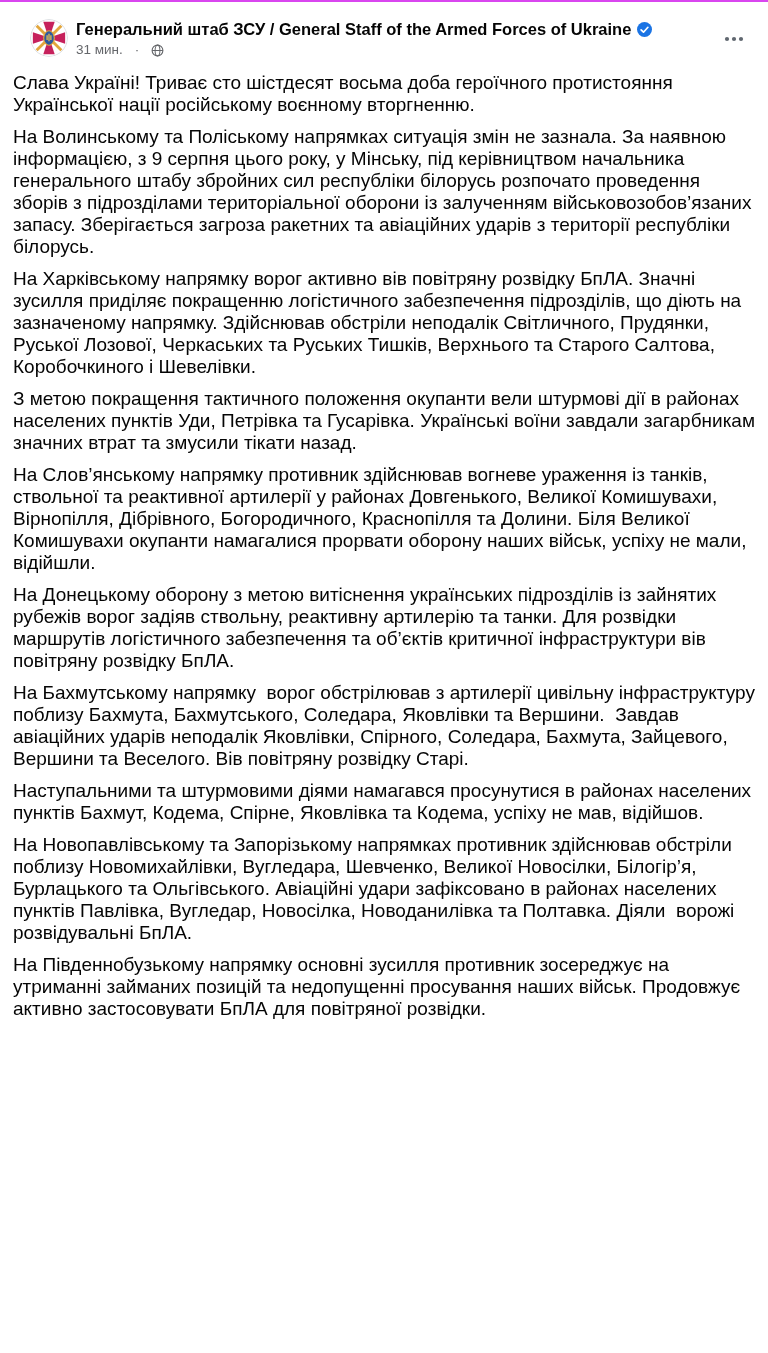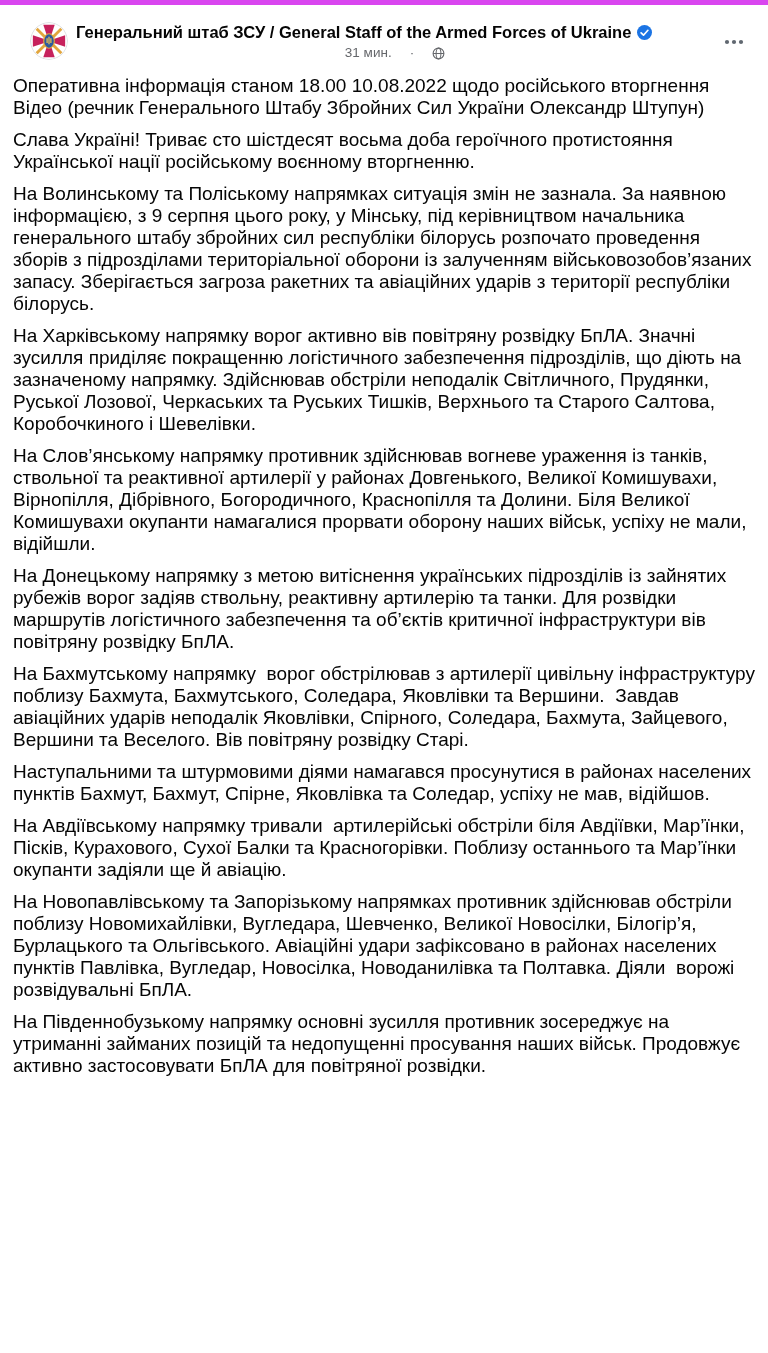--- a/index.html
+++ b/index.html
@@ -5,21 +5,21 @@
   html, body {
     margin: 0;
     padding: 0;
     background: #ffffff;
     font-family: "Liberation Sans", sans-serif;
   }
   .post {
     width: 768px;
     height: 1353px;
     background: #ffffff;
-    border-top: 5px solid #d946ef;
+    border-top: 2px solid #d946ef;
     box-sizing: border-box;
     overflow: hidden;
   }
   .post-header {
     display: flex;
     align-items: flex-start;
     padding: 17px 14px 4px 30px;
   }
   .avatar-wrap {
     width: 38px;
@@ -43,26 +43,25 @@
     font-weight: bold;
     font-size: 16.5px;
     line-height: 20px;
     color: #050505;
     cursor: pointer;
     white-space: nowrap;
   }
   .meta-row {
     display: flex;
     align-items: center;
-    gap: 18px;
+    gap: 12px;
     margin-top: 3px;
     color: #65676b;
     font-size: 13.5px;
     line-height: 16px;
-    justify-content: center;
   }
   .timestamp { cursor: pointer; }
   .menu-btn {
     flex: 0 0 auto;
     padding: 6px 8px;
     margin-top: 2px;
     border-radius: 50%;
     cursor: pointer;
     background: transparent;
     border: none;
@@ -128,28 +127,26 @@
       <svg width="24" height="24" viewBox="0 0 24 24" xmlns="http://www.w3.org/2000/svg">
         <circle cx="5" cy="12" r="2.1" fill="#606770"></circle>
         <circle cx="12" cy="12" r="2.1" fill="#606770"></circle>
         <circle cx="19" cy="12" r="2.1" fill="#606770"></circle>
       </svg>
     </button>
 
   </div>
 
   <div class="post-body">
-    <p>Оперативна інформація станом 18.00 10.08.2022 щодо російського вторгнення
-Відео (речник Генерального Штабу Збройних Сил України Олександр Штупун)</p>
     <p>Слава Україні! Триває сто шістдесят восьма доба героїчного протистояння Української нації російському воєнному вторгненню.</p>
     <p>На Волинському та Поліському напрямках ситуація змін не зазнала. За наявною інформацією, з 9 серпня цього року, у Мінську, під керівництвом начальника генерального штабу збройних сил республіки білорусь розпочато проведення зборів з підрозділами територіальної оборони із залученням військовозобов’язаних запасу. Зберігається загроза ракетних та авіаційних ударів з території республіки білорусь.</p>
     <p>На Харківському напрямку ворог активно вів повітряну розвідку БпЛА. Значні зусилля приділяє покращенню логістичного забезпечення підрозділів, що діють на зазначеному напрямку. Здійснював обстріли неподалік Світличного, Прудянки, Руської Лозової, Черкаських та Руських Тишків, Верхнього та Старого Салтова, Коробочкиного і Шевелівки.</p>
+    <p>З метою покращення тактичного положення окупанти вели штурмові дії в районах населених пунктів Уди, Петрівка та Гусарівка. Українські воїни завдали загарбникам значних втрат та змусили тікати назад.</p>
     <p>На Слов’янському напрямку противник здійснював вогневе ураження із танків, ствольної та реактивної артилерії у районах Довгенького, Великої Комишувахи, Вірнопілля, Дібрівного, Богородичного, Краснопілля та Долини. Біля Великої Комишувахи окупанти намагалися прорвати оборону наших військ, успіху не мали, відійшли.</p>
-    <p>На Донецькому напрямку з метою витіснення українських підрозділів із зайнятих рубежів ворог задіяв ствольну, реактивну артилерію та танки. Для розвідки маршрутів логістичного забезпечення та об’єктів критичної інфраструктури вів повітряну розвідку БпЛА.</p>
+    <p>На Донецькому оборону з метою витіснення українських підрозділів із зайнятих рубежів ворог задіяв ствольну, реактивну артилерію та танки. Для розвідки маршрутів логістичного забезпечення та об’єктів критичної інфраструктури вів повітряну розвідку БпЛА.</p>
     <p>На Бахмутському напрямку  ворог обстрілював з артилерії цивільну інфраструктуру поблизу Бахмута, Бахмутського, Соледара, Яковлівки та Вершини.  Завдав авіаційних ударів неподалік Яковлівки, Спірного, Соледара, Бахмута, Зайцевого, Вершини та Веселого. Вів повітряну розвідку Старі.</p>
-    <p>Наступальними та штурмовими діями намагався просунутися в районах населених пунктів Бахмут, Бахмут, Спірне, Яковлівка та Соледар, успіху не мав, відійшов.</p>
-    <p>На Авдіївському напрямку тривали  артилерійські обстріли біля Авдіївки, Мар’їнки, Пісків, Курахового, Сухої Балки та Красногорівки. Поблизу останнього та Мар’їнки окупанти задіяли ще й авіацію.</p>
+    <p>Наступальними та штурмовими діями намагався просунутися в районах населених пунктів Бахмут, Кодема, Спірне, Яковлівка та Кодема, успіху не мав, відійшов.</p>
     <p>На Новопавлівському та Запорізькому напрямках противник здійснював обстріли поблизу Новомихайлівки, Вугледара, Шевченко, Великої Новосілки, Білогір’я, Бурлацького та Ольгівського. Авіаційні удари зафіксовано в районах населених пунктів Павлівка, Вугледар, Новосілка, Новоданилівка та Полтавка. Діяли  ворожі розвідувальні БпЛА.</p>
     <p>На Південнобузькому напрямку основні зусилля противник зосереджує на утриманні займаних позицій та недопущенні просування наших військ. Продовжує активно застосовувати БпЛА для повітряної розвідки.</p>
 
   </div>
 
 </div>
 
 </body></html>

